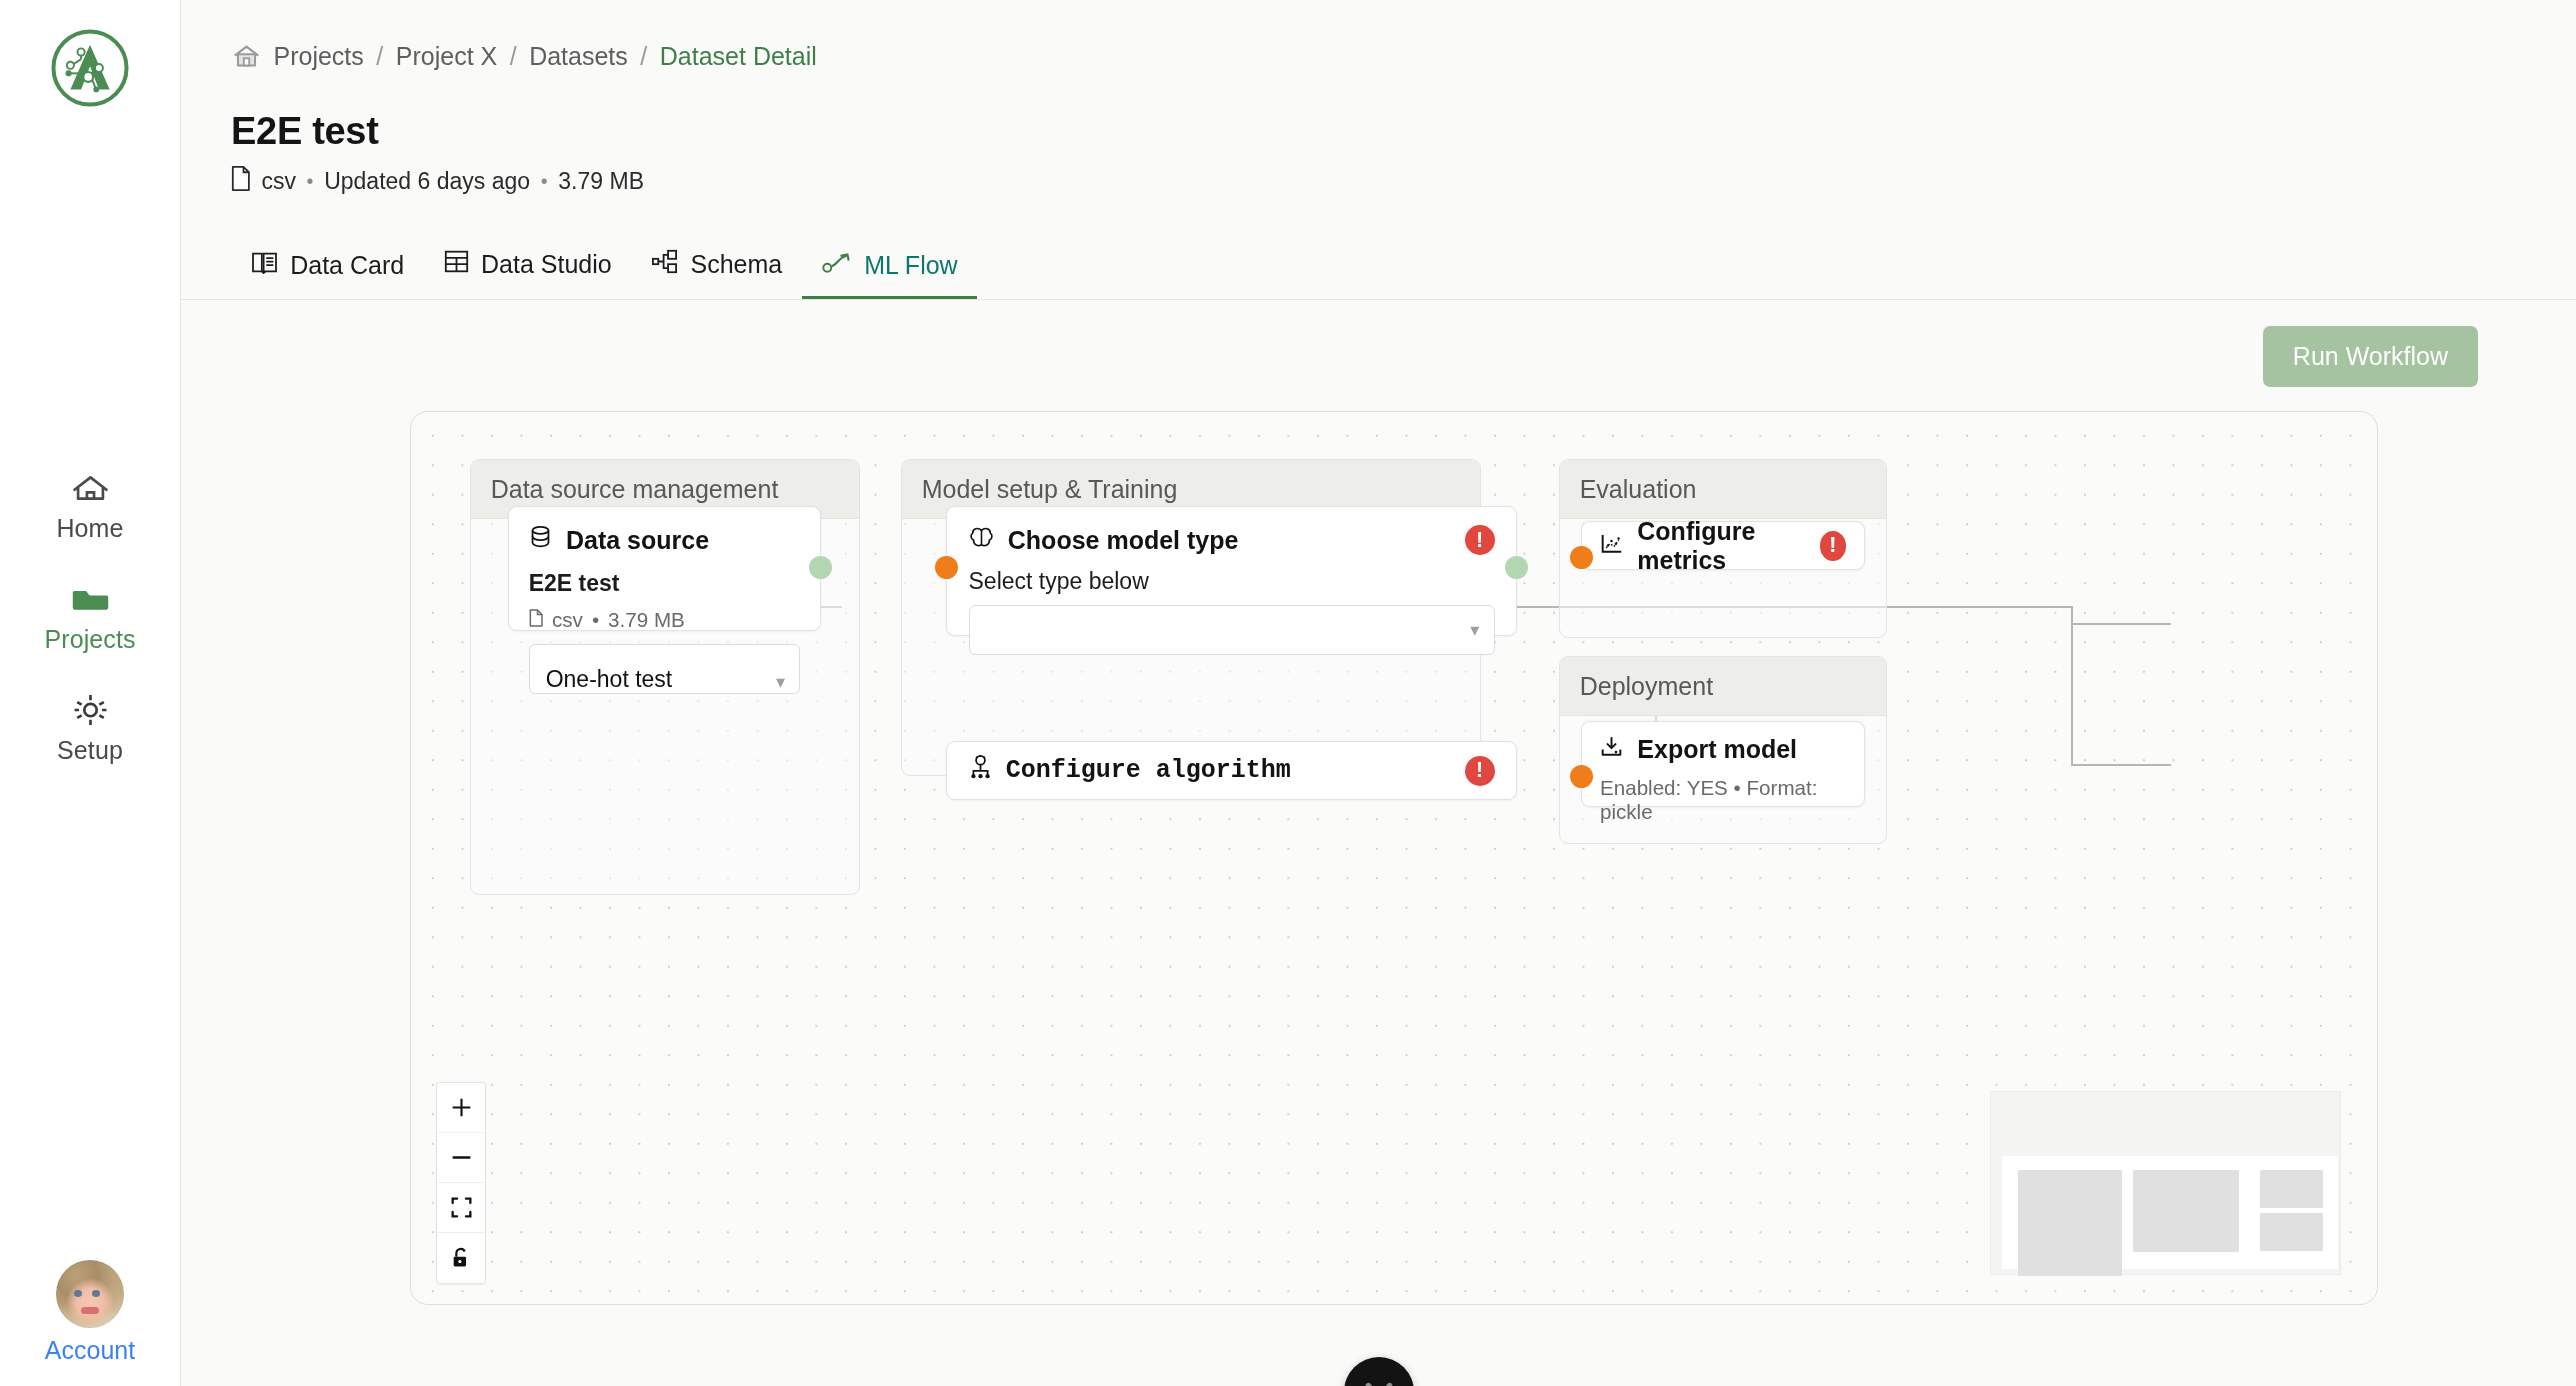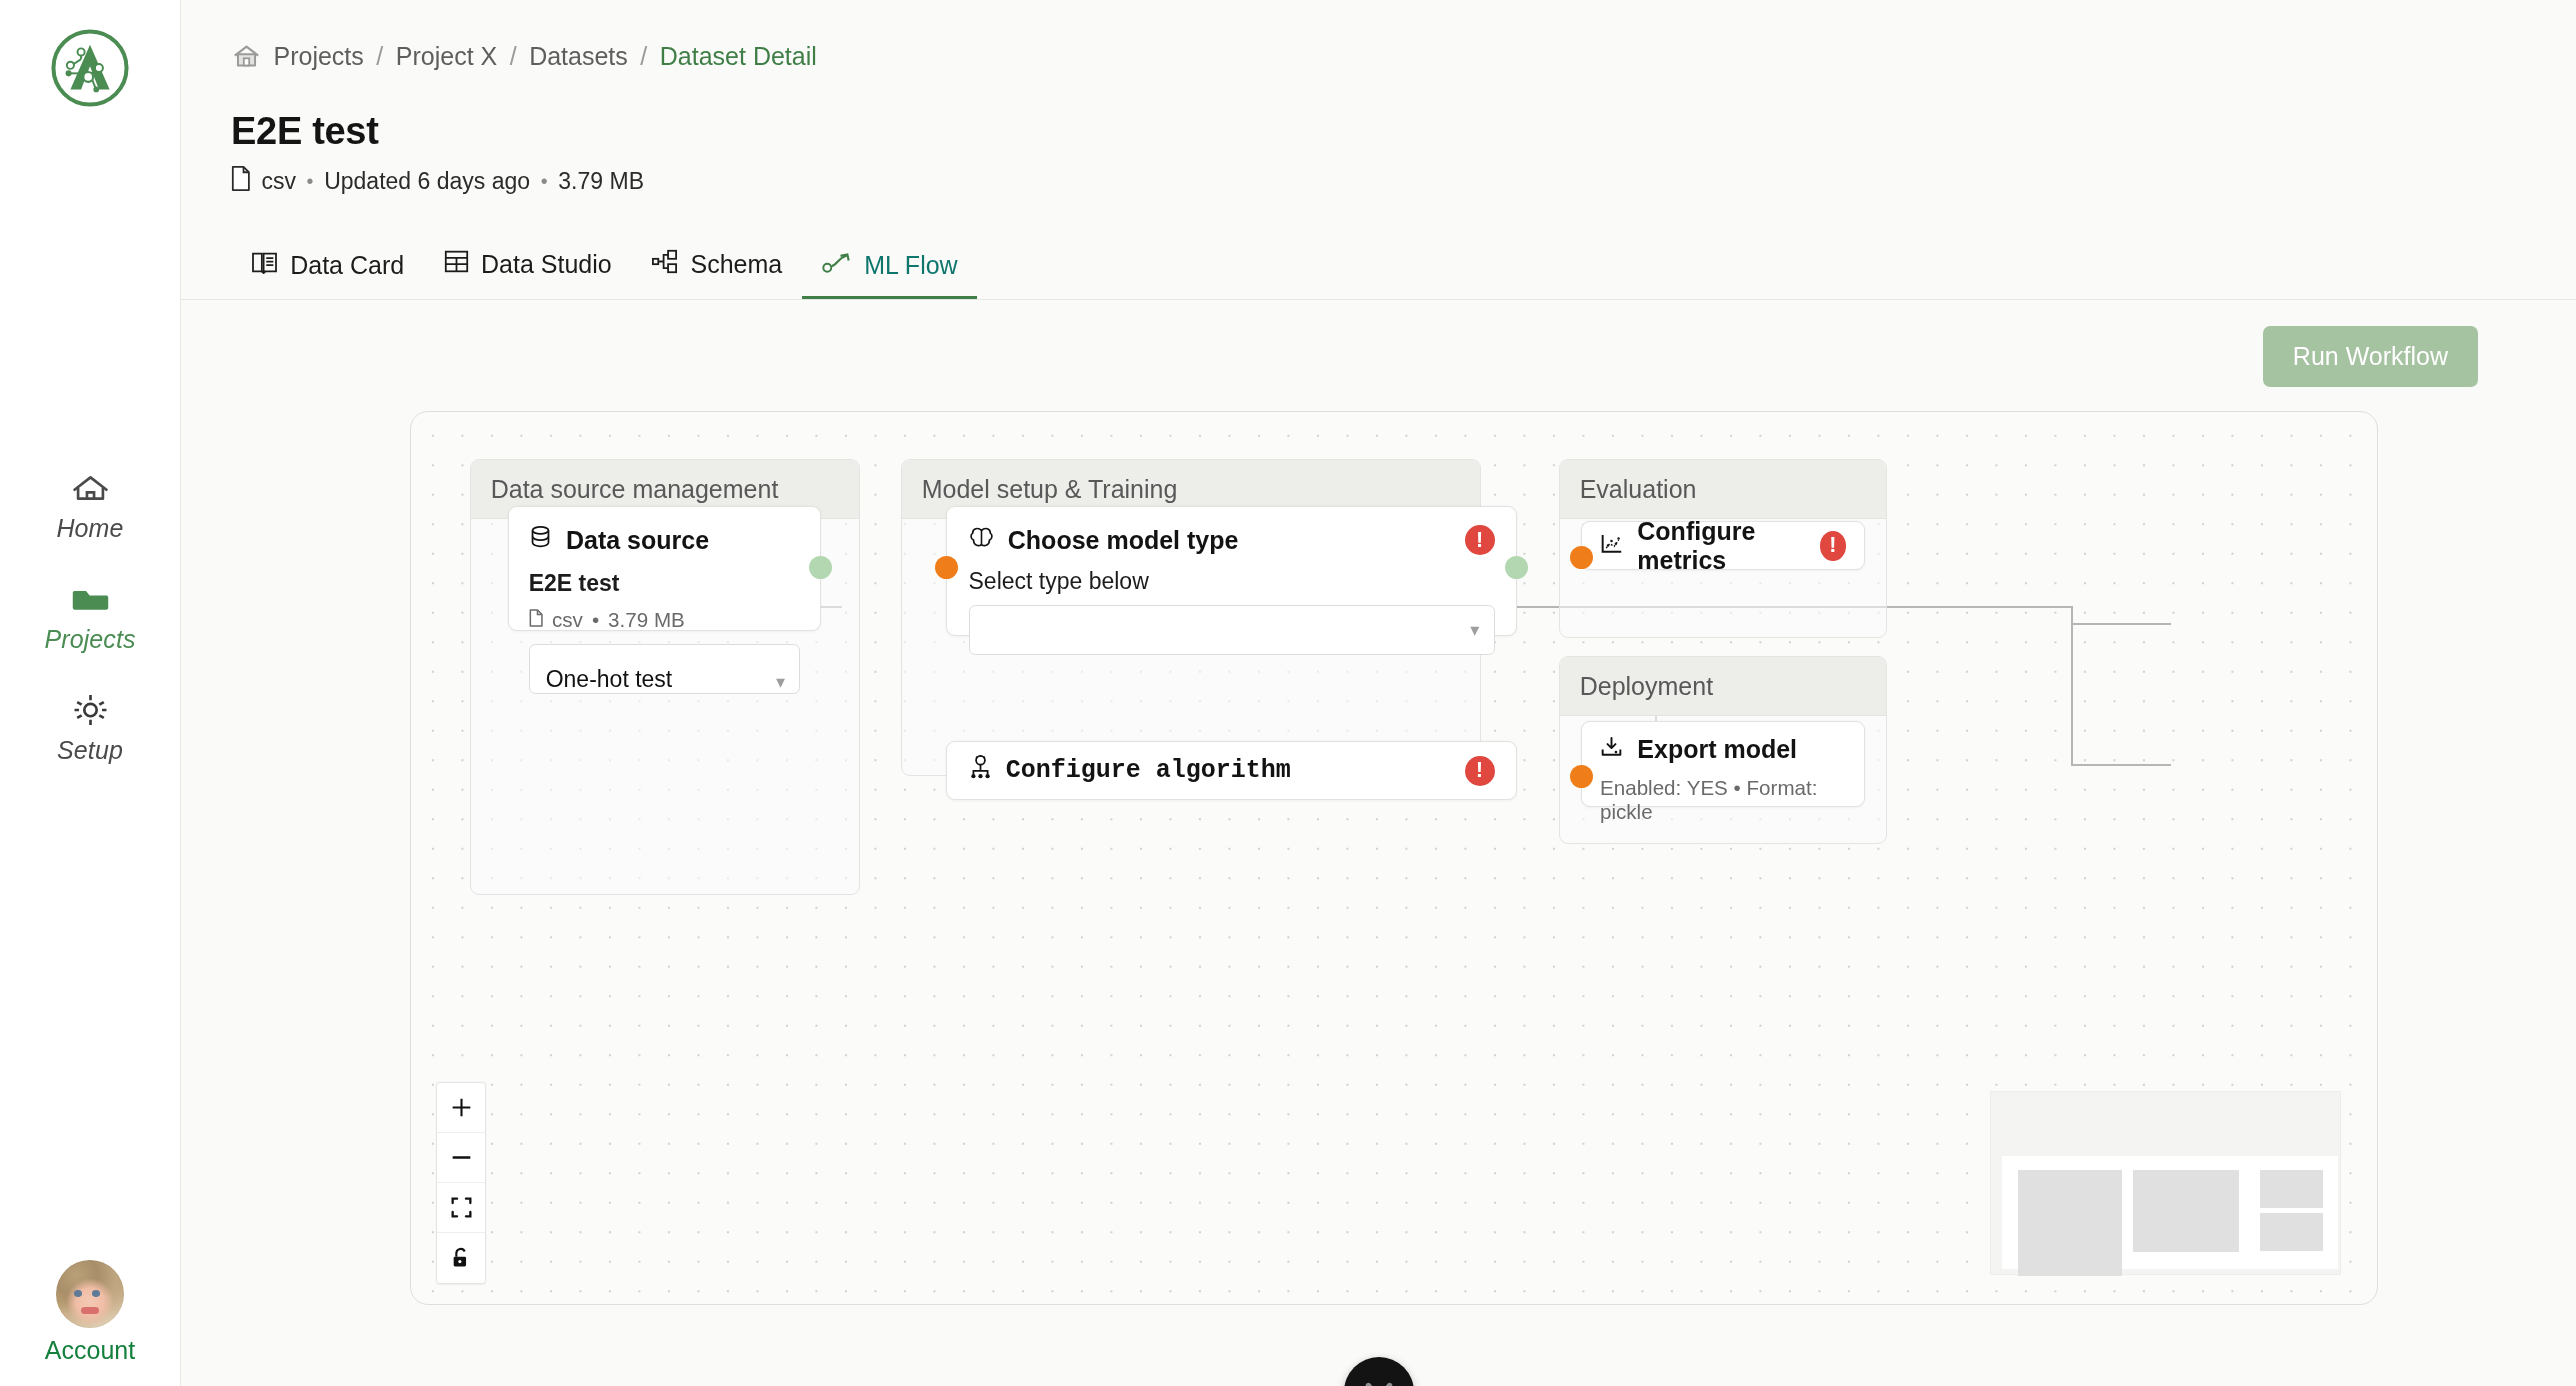--- a/index.html
+++ b/index.html
@@ -14,39 +14,39 @@
   
   .sidebar {
     width: 181px; height: 1386px;
     background: #ffffff;
     border-right: 0.9px solid #e7e7e4;
     display: flex; flex-direction: column; align-items: center;
     position: relative; flex: 0 0 181px;
     box-shadow: 0.9px 0 2.7px rgba(0,0,0,0.04);
   }
   .logo-wrap { margin-top: 23px; width: 89px; height: 89px; display:flex; align-items:center; justify-content:center; }
-  .nav-group { margin-top: 358px; display:flex; flex-direction:column; align-items:center; gap: 38px; font-style: italic; }
+  .nav-group { margin-top: 358px; display:flex; flex-direction:column; align-items:center; gap: 38px; }
   .nav-item { display:flex; flex-direction:column; align-items:center; gap: 8px; cursor:pointer; width:107px; }
   .nav-item .nav-label { font-size: 25px; color:#4a4a4a; letter-spacing:0.1px; }
   .nav-item.active .nav-label { color:#4a8c52; }
   .nav-icon { width:41px; height:36px; display:flex; align-items:center; justify-content:center; }
   .account { position:absolute; bottom: 21.5px; left:0; right:0; display:flex; flex-direction:column; align-items:center; gap:7.2px; cursor:pointer;}
   .avatar {
     width: 68px; height: 68px; border-radius: 50%;
     background:
       radial-gradient(circle at 50% 62%, #f4c9b4 0%, #f0bda6 26%, rgba(240,189,166,0) 44%),
       radial-gradient(circle at 30% 22%, #b9a078 0%, #a98f69 30%, rgba(169,143,105,0) 55%),
       radial-gradient(circle at 74% 30%, #c0a782 0%, rgba(192,167,130,0) 52%),
       radial-gradient(circle at 26% 20%, #9ec49a 0%, rgba(158,196,154,0) 18%),
       linear-gradient(160deg,#cbb189 0%, #bda074 45%, #e8d7c0 100%);
     position:relative; overflow:hidden; box-shadow: inset 0 0 0 0.9px rgba(0,0,0,.04);
   }
   .avatar::before{content:"";position:absolute;left:18px;top:30px;width:8px;height:6.3px;border-radius:50%;background:#5e7a97;box-shadow:18px 0 0 #5e7a97;}
   .avatar::after{content:"";position:absolute;left:25px;top:47px;width:18px;height:6.3px;border-radius:5.4px;background:#d9706e;}
-  .account-label { font-size: 25px; color:#15803d; }
+  .account-label { font-size: 25px; color:#3b82f6; }
 
   
   .main { flex: 1; height:1386px; background:#fafaf8; position:relative; overflow:hidden; }
 
   .breadcrumb { display:flex; align-items:center; gap: 12.5px; padding: 41px 0 0 50px; }
   .bc-home { width:30px;height:30px; display:flex;align-items:center;justify-content:center; cursor:pointer;}
   .bc-item { font-size: 25px; color:#5e5e5e; cursor:pointer; }
   .bc-item.current { color:#3f7f47; }
   .bc-sep { font-size: 25px; color:#9a9a9a; }
 

